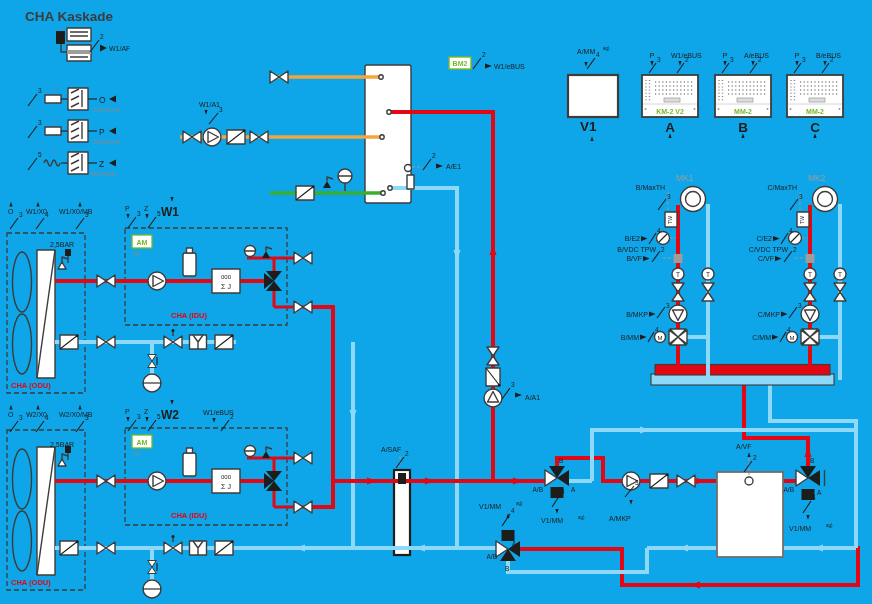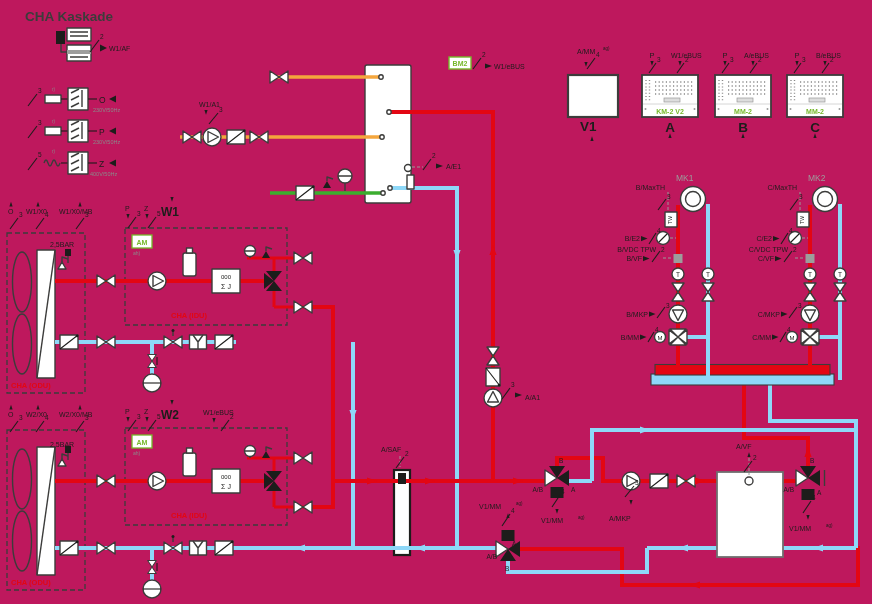--- a/index.html
+++ b/index.html
@@ -1,16 +1,16 @@
 <!DOCTYPE html>
 <html><head>
 <meta charset="utf-8">
 <style>
   html,body{margin:0;padding:0;background:#fff}
-  .stage{width:872px;height:604px;background:#be185d;position:relative;font-family:"Liberation Sans",sans-serif;overflow:hidden}
+  .stage{width:872px;height:604px;background:#0ea5e9;position:relative;font-family:"Liberation Sans",sans-serif;overflow:hidden}
   svg{display:block}
   text{font-family:"Liberation Sans",sans-serif;fill:#1d1d1b}
   .t45{font-size:4.5px}.t5{font-size:5px}.t55{font-size:5.5px}.t6{font-size:6px}
   .t65{font-size:6.5px}.t7{font-size:7px}.t75{font-size:7.5px}.t85{font-size:8.5px}
   .t12{font-size:12px}.t13{font-size:13.5px}
   .b{font-weight:bold}.mid{text-anchor:middle}.end{text-anchor:end}
   .grn{fill:#76b82a}.red{fill:#e30613}.gry{fill:#9d9d9c}.gry2{fill:#8a8a8a}.dk{fill:#3c3c3b}
   .s{fill:#fff;stroke:#3c3c3b;stroke-width:1.4;stroke-linejoin:round}
   .sd{fill:none;stroke:#3c3c3b;stroke-width:1.4;stroke-linejoin:round}
   .sl{stroke:#1d1d1b;stroke-width:1.1;fill:none}

